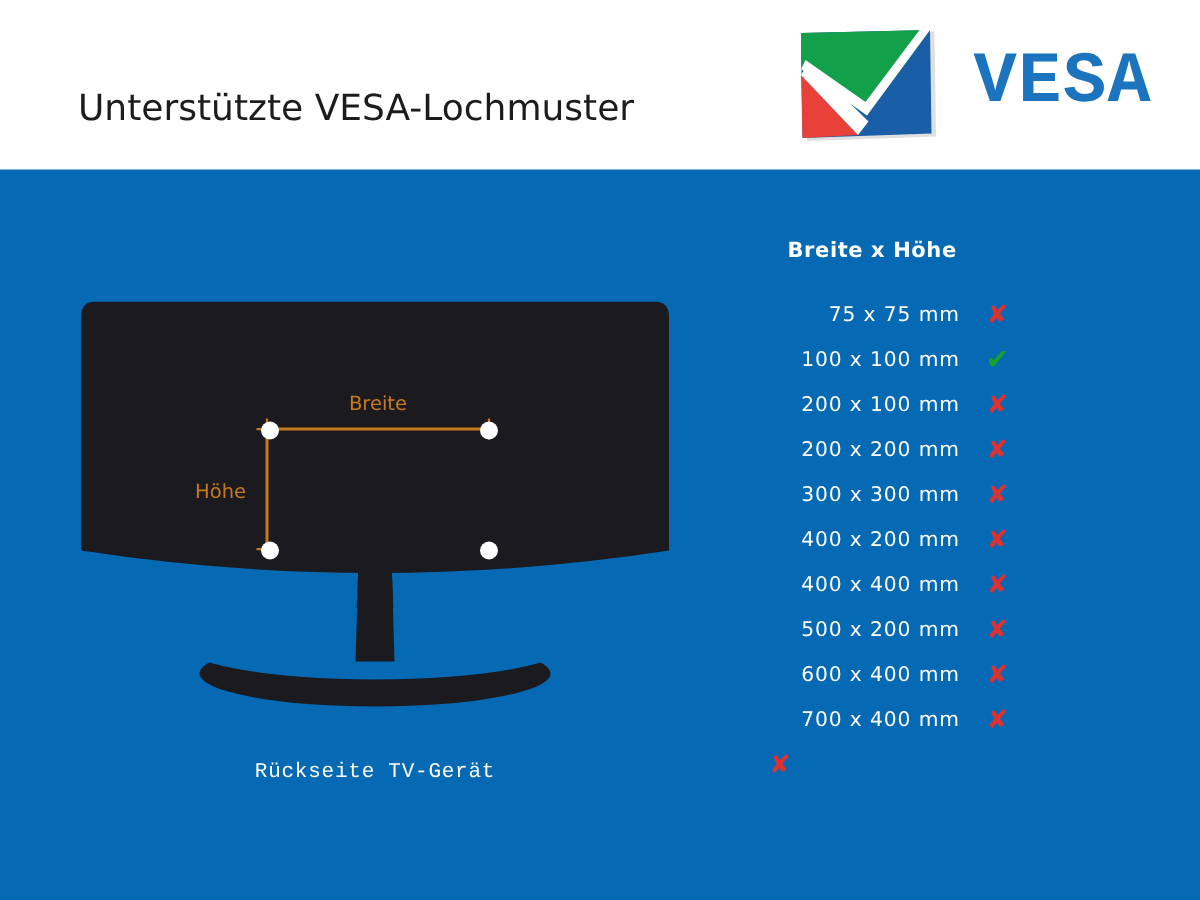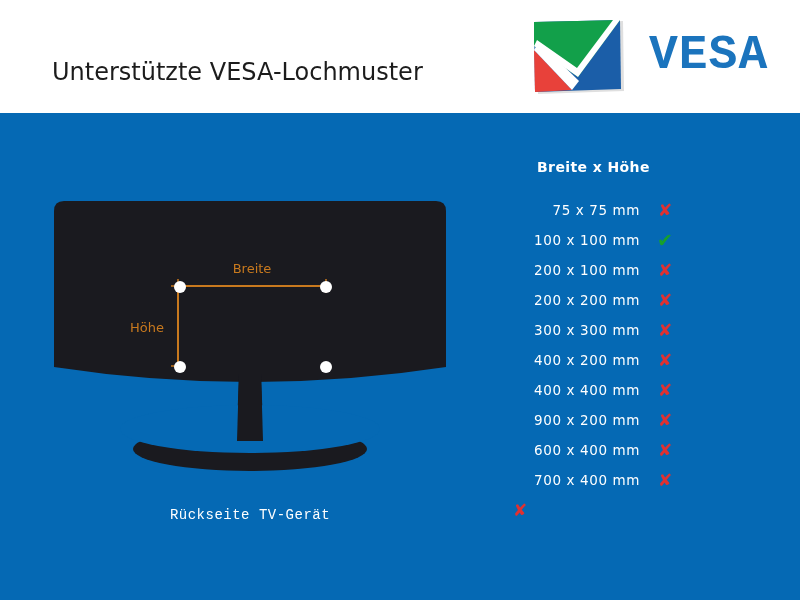--- a/index.html
+++ b/index.html
@@ -109,21 +109,21 @@
     left: 495px;
     top: 46px;  
     width: 230px;
   }
   #list-header {
     font-family: "DejaVu Sans", sans-serif;
     font-size: 14px;
     font-weight: bold;
     color: #ffffff;
     letter-spacing: 0.4px;
-    margin-left: 42px;
+    margin-left: 30px;
     margin-bottom: 20px;
     white-space: nowrap;
   }
   .pattern-row {
     display: flex;
     align-items: center;
     height: 30px;
   }
   .pattern-label {
     width: 145px;
@@ -235,21 +235,21 @@
           </div>
           <div class="pattern-row">
             <div class="pattern-label">400 x 200 mm</div>
             <div class="pattern-status status-no">✘</div>
           </div>
           <div class="pattern-row">
             <div class="pattern-label">400 x 400 mm</div>
             <div class="pattern-status status-no">✘</div>
           </div>
           <div class="pattern-row">
-            <div class="pattern-label">900 x 200 mm</div>
+            <div class="pattern-label">500 x 200 mm</div>
             <div class="pattern-status status-no">✘</div>
           </div>
           <div class="pattern-row">
             <div class="pattern-label">600 x 400 mm</div>
             <div class="pattern-status status-no">✘</div>
           </div>
           <div class="pattern-row">
             <div class="pattern-label">700 x 400 mm</div>
             <div class="pattern-status status-no">✘</div>
           </div>

